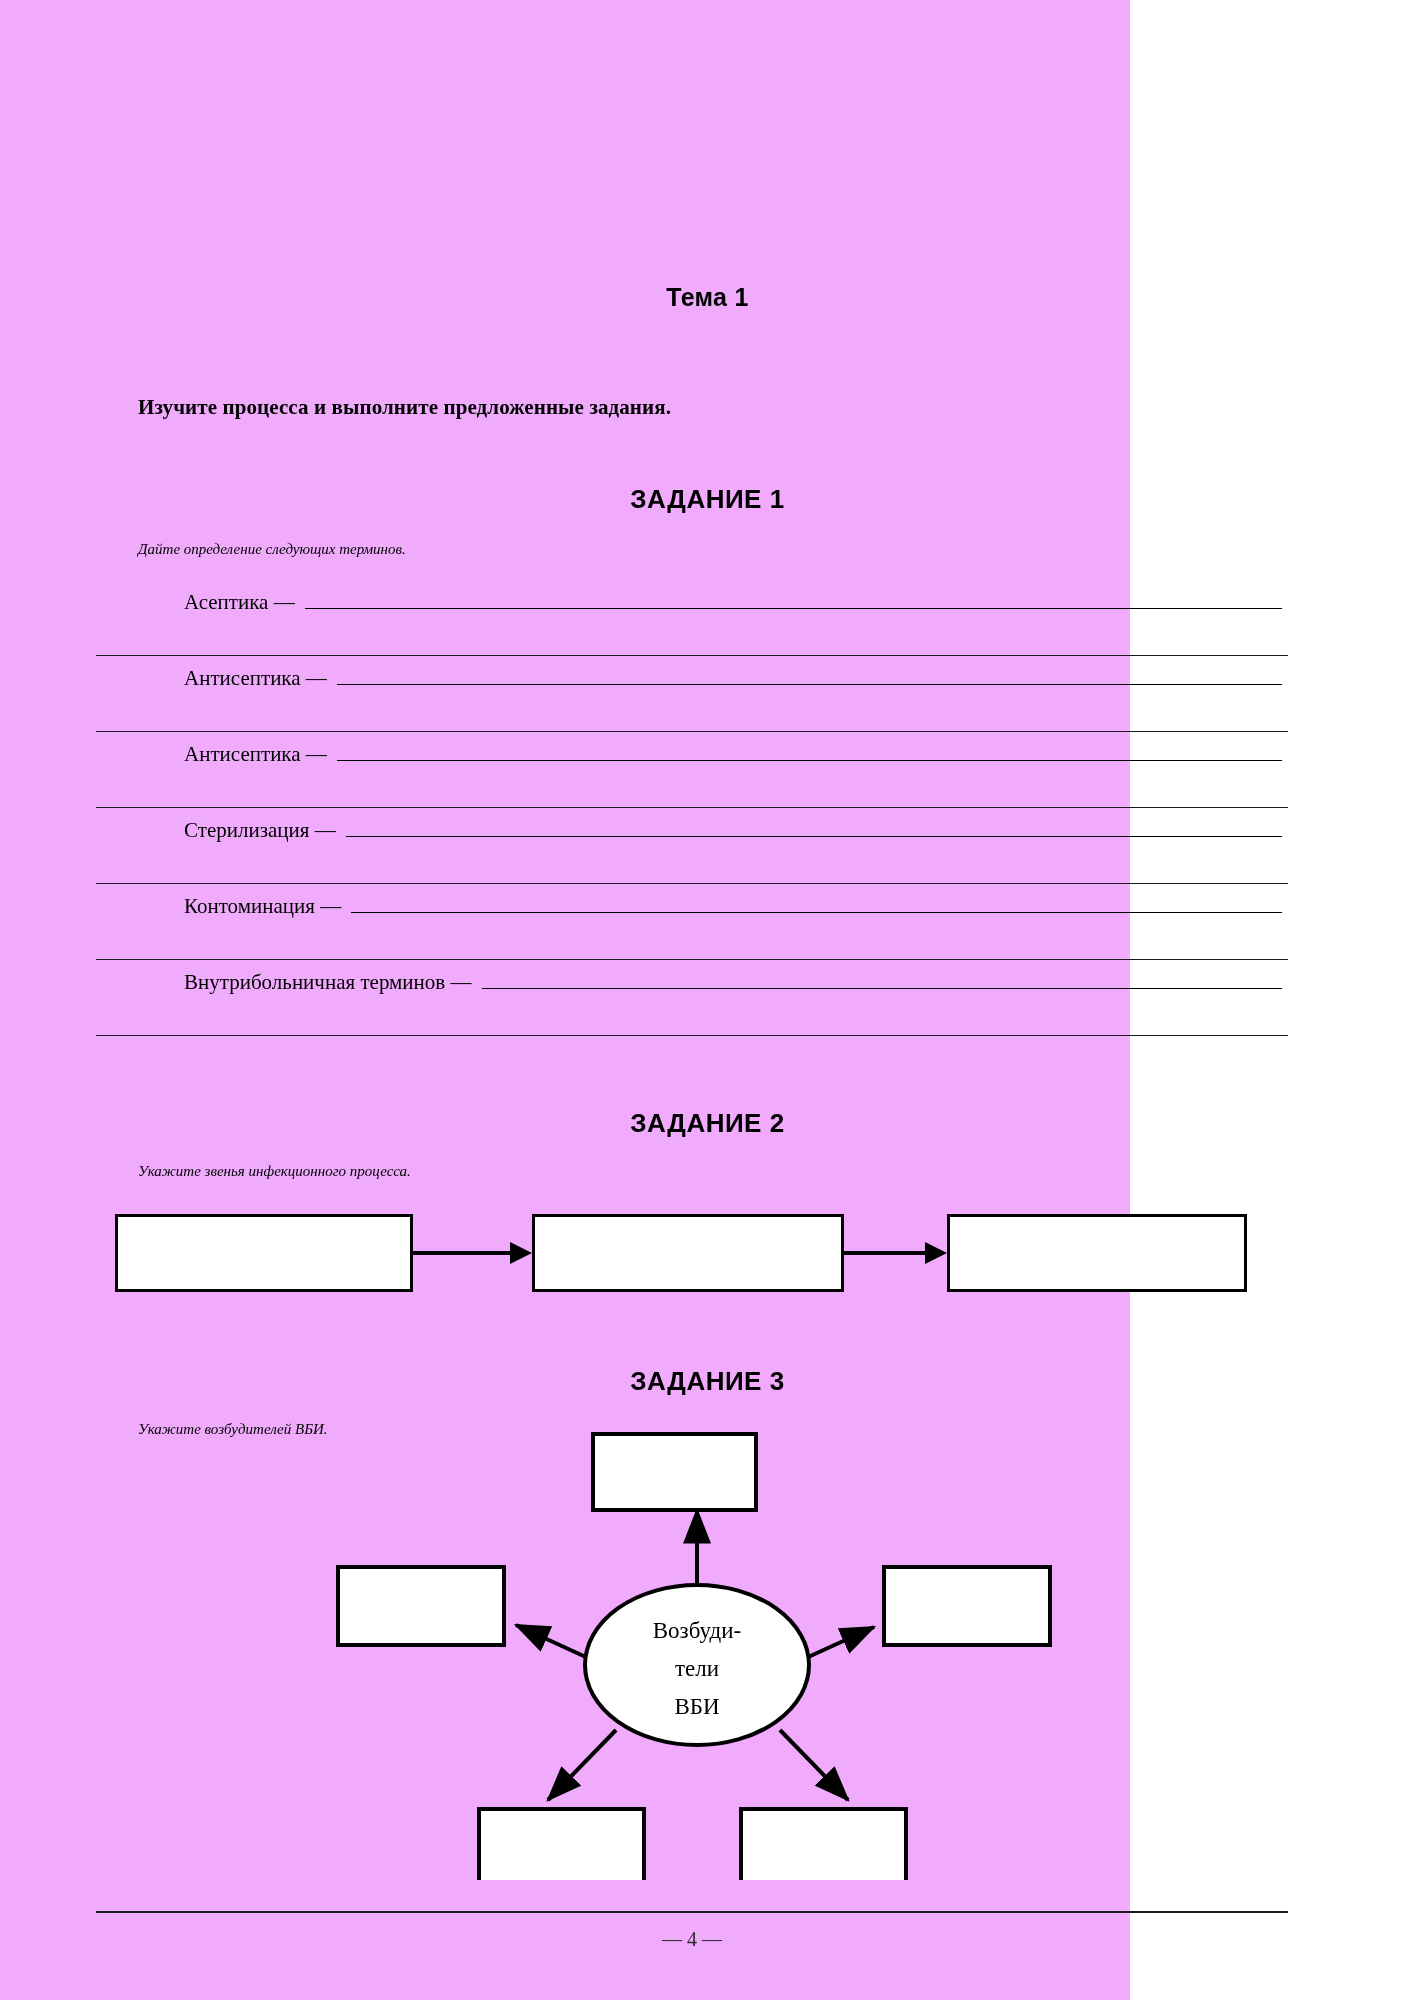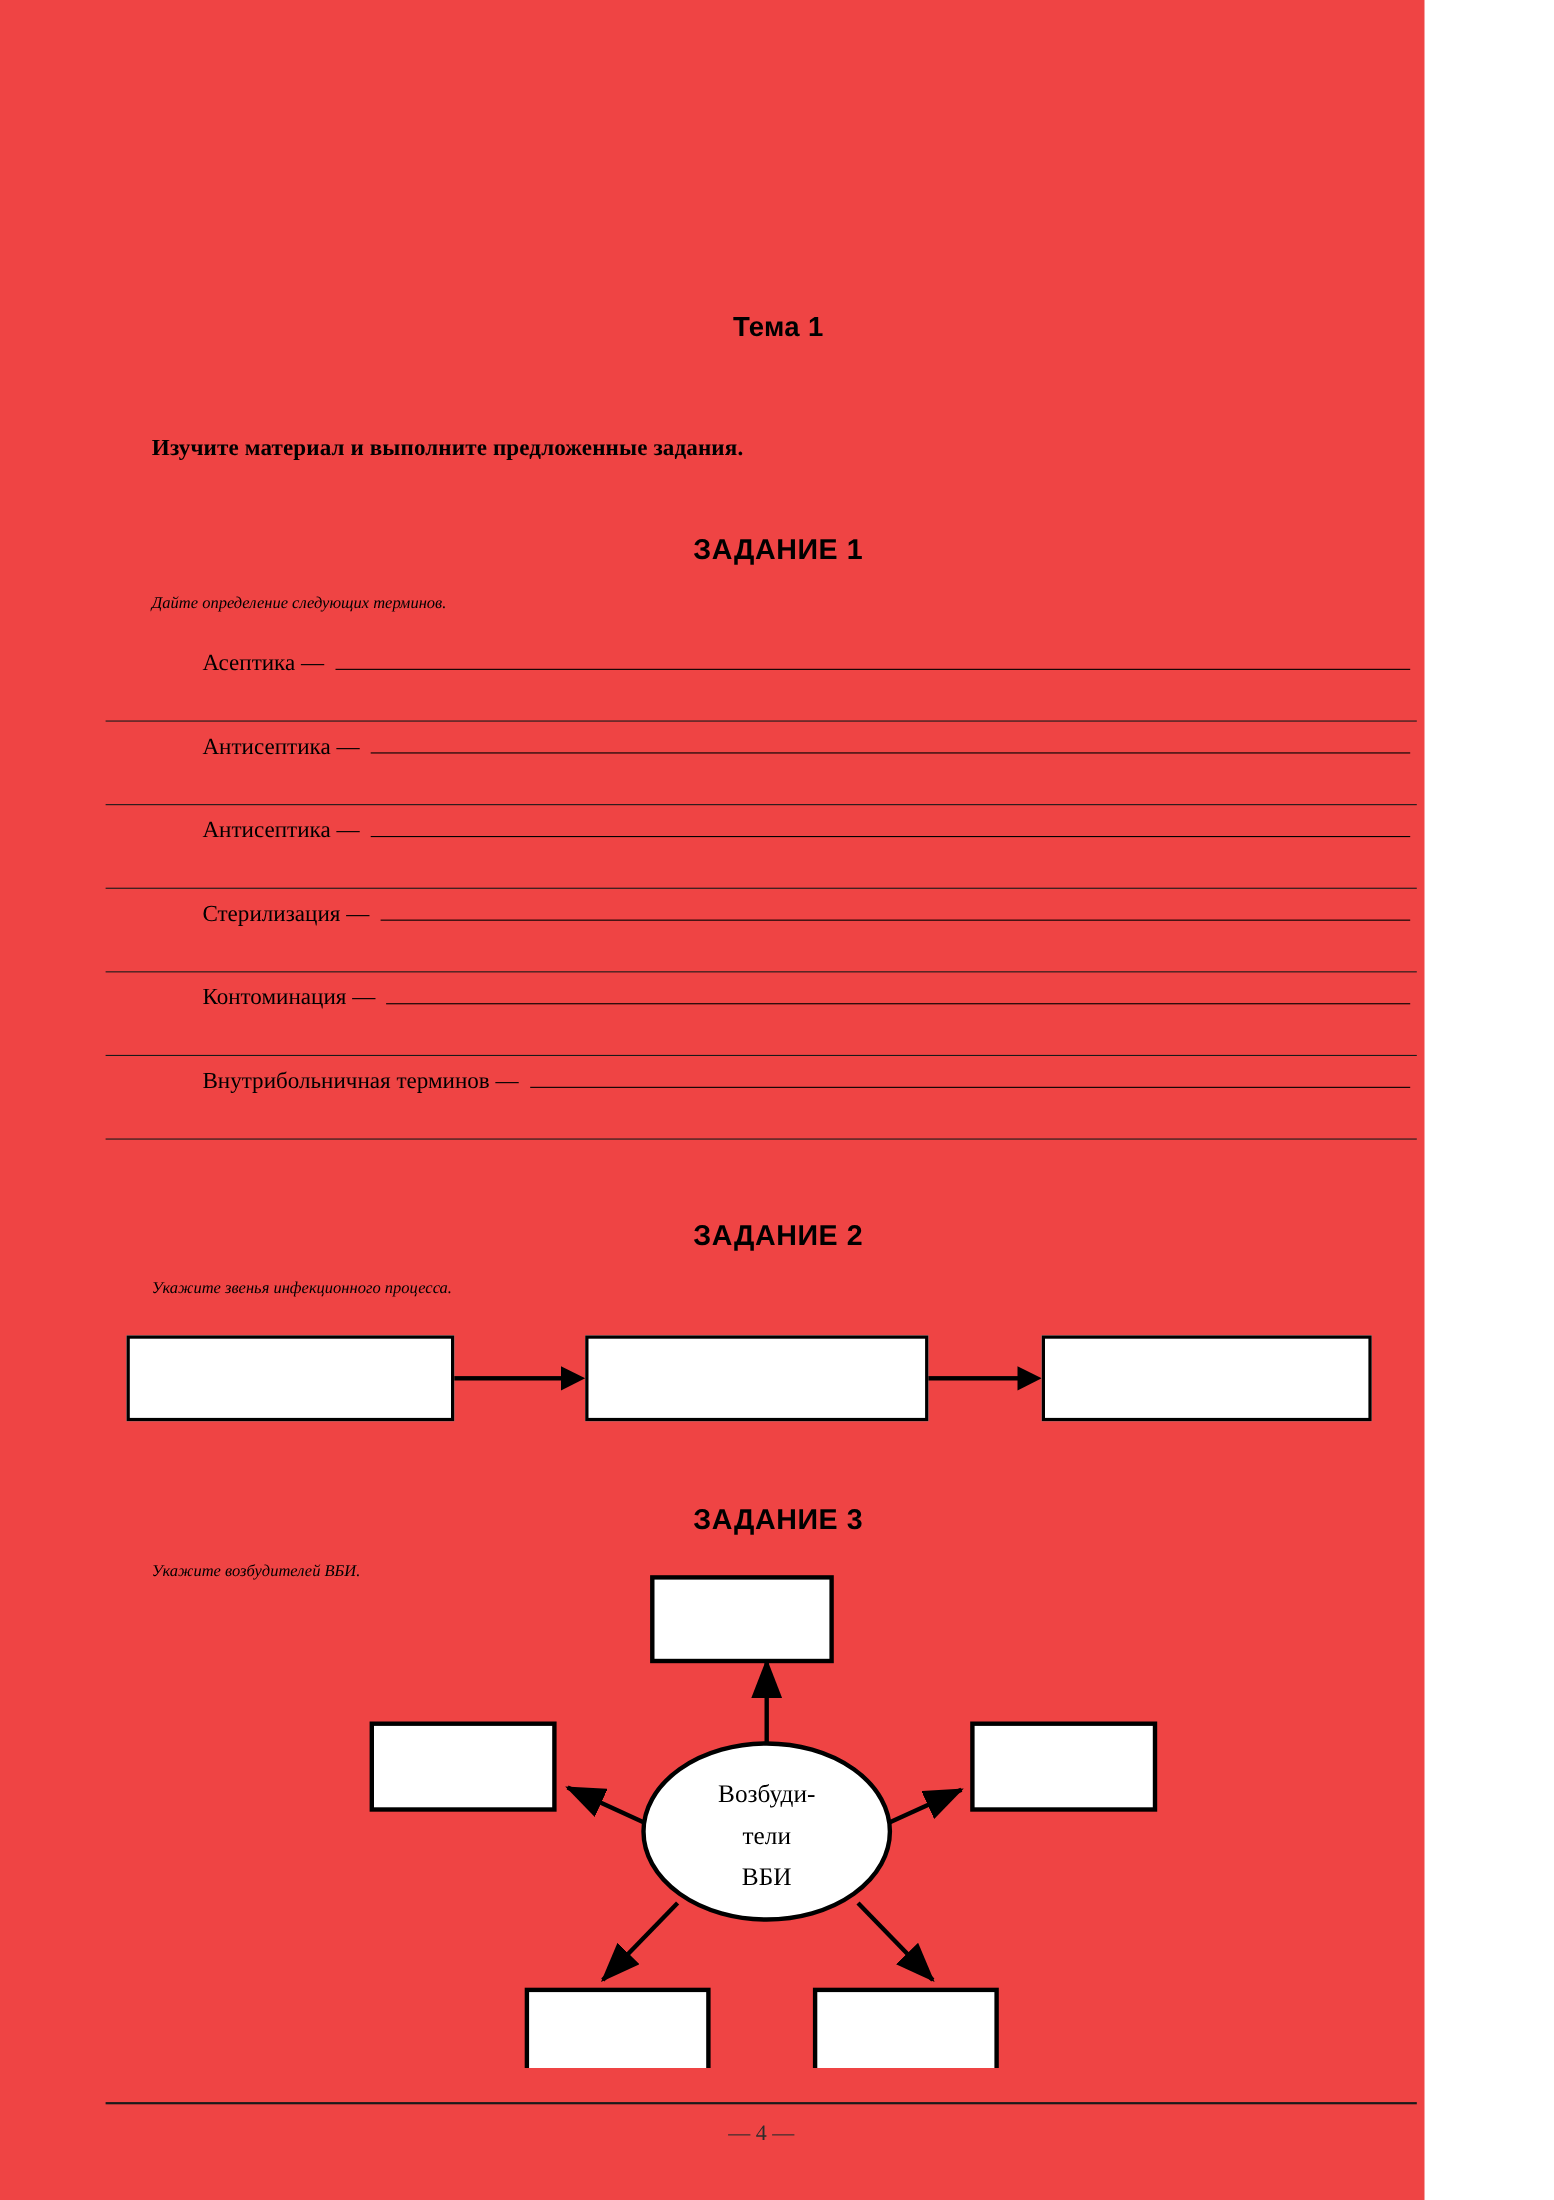--- a/index.html
+++ b/index.html
@@ -12,23 +12,23 @@
     height: 2000px;
     position: relative;
     font-family: "Liberation Serif", "DejaVu Serif", serif;
     color: #000000;
     overflow: hidden;
   }
 
   .page {
     position: absolute;
     left: 0; top: 0;
-    width: 1295px;
+    width: 1130px;
     height: 2000px;
-    background: #ef4444;
+    background: #f0abfc;
   }
 
   
   .doc-title {
     position: absolute;
     left: 135px;
     top: 278px;
     width: 1145px;
     text-align: center;
     font-family: "Liberation Sans", "DejaVu Sans", sans-serif;
@@ -199,21 +199,21 @@
 </style>
 </head>
 <body>
 
 <div class="page">
 
   <div class="doc-title">
     <div class="line1">Тема 1</div>
   </div>
 
-  <div class="instruction">Изучите материал и выполните предложенные задания.</div>
+  <div class="instruction">Изучите процесса и выполните предложенные задания.</div>
 
   <div class="task-head" id="task1-head">ЗАДАНИЕ 1</div>
   <div class="task-prompt" id="task1-prompt">Дайте определение следующих терминов.</div>
 
   <div class="terms">
 
     <div class="term-row">
       <div class="term-line">
         <span class="term-label">Асептика —</span>
         <span class="term-rule"></span>

